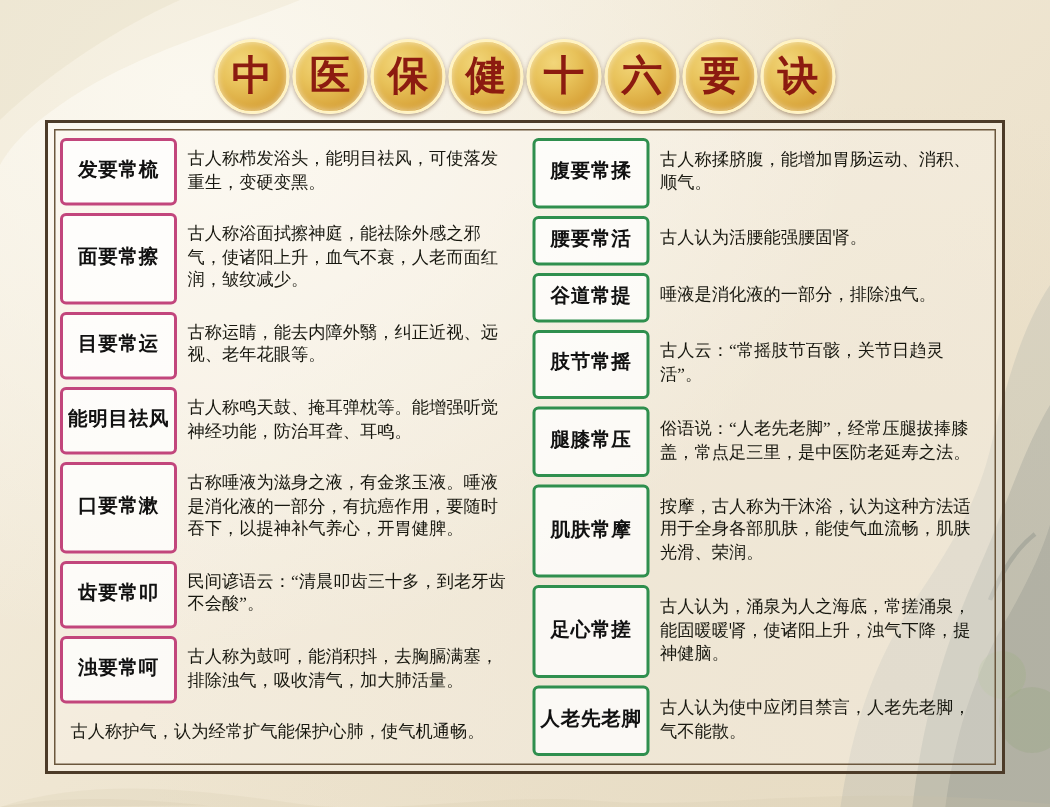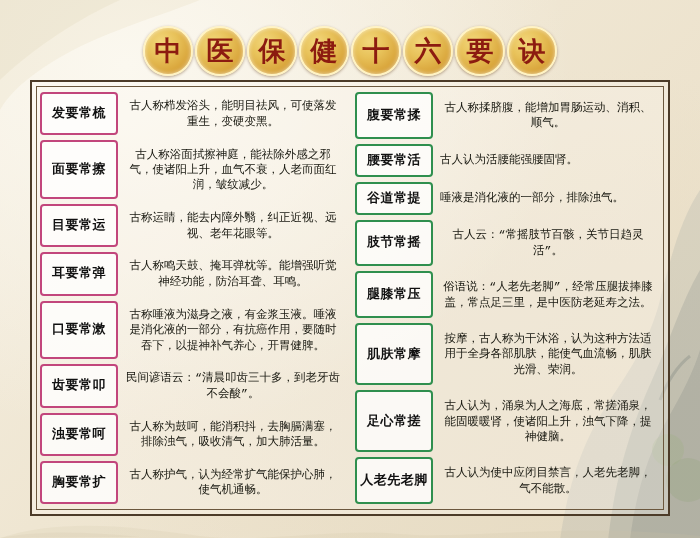--- a/index.html
+++ b/index.html
@@ -147,26 +147,25 @@
   }
   .col.right .term {
     border-color: #2f8f4e;
   }
   .desc {
     flex: 1 1 auto;
     padding: 3px 4px 3px 7px;
     font-size: 11.5px;
     line-height: 1.34;
     color: #17170f;
-    font-family: Liberation Mono, monospace;
+    font-family: Liberation Serif, serif;
     display: flex;
     align-items: center;
     box-sizing: border-box;
     overflow: hidden;
-    text-align: center;
   }
 </style>
 </head>
 <body>
 
 <div class="poster">
 
   <svg class="corner-tl" viewBox="0 0 240 110" preserveAspectRatio="none">
     <path d="M0,0 L200,0 C150,20 90,35 40,70 C20,84 8,96 0,110 Z" fill="#e7dcc0" opacity="0.55"></path>
     <path d="M0,0 L120,0 C80,18 36,46 0,80 Z" fill="#d9cba6" opacity="0.45"></path>
@@ -205,37 +204,36 @@
       </div>
       <div class="row">
         <div class="term">面要常擦</div>
         <div class="desc">古人称浴面拭擦神庭，能祛除外感之邪气，使诸阳上升，血气不衰，人老而面红润，皱纹减少。</div>
       </div>
       <div class="row">
         <div class="term">目要常运</div>
         <div class="desc">古称运睛，能去内障外翳，纠正近视、远视、老年花眼等。</div>
       </div>
       <div class="row">
-        <div class="term">耳要常弹</div>
+        <div class="term">能明目祛风</div>
         <div class="desc">古人称鸣天鼓、掩耳弹枕等。能增强听觉神经功能，防治耳聋、耳鸣。</div>
       </div>
       <div class="row">
         <div class="term">口要常漱</div>
         <div class="desc">古称唾液为滋身之液，有金浆玉液。唾液是消化液的一部分，有抗癌作用，要随时吞下，以提神补气养心，开胃健脾。</div>
       </div>
       <div class="row">
         <div class="term">齿要常叩</div>
         <div class="desc">民间谚语云：“清晨叩齿三十多，到老牙齿不会酸”。</div>
       </div>
       <div class="row">
         <div class="term">浊要常呵</div>
         <div class="desc">古人称为鼓呵，能消积抖，去胸膈满塞，排除浊气，吸收清气，加大肺活量。</div>
       </div>
       <div class="row">
-        <div class="term">胸要常扩</div>
         <div class="desc">古人称护气，认为经常扩气能保护心肺，使气机通畅。</div>
       </div>
     </div>
 
     <div class="col right">
       <div class="row">
         <div class="term">腹要常揉</div>
         <div class="desc">古人称揉脐腹，能增加胃肠运动、消积、顺气。</div>
       </div>
       <div class="row">

